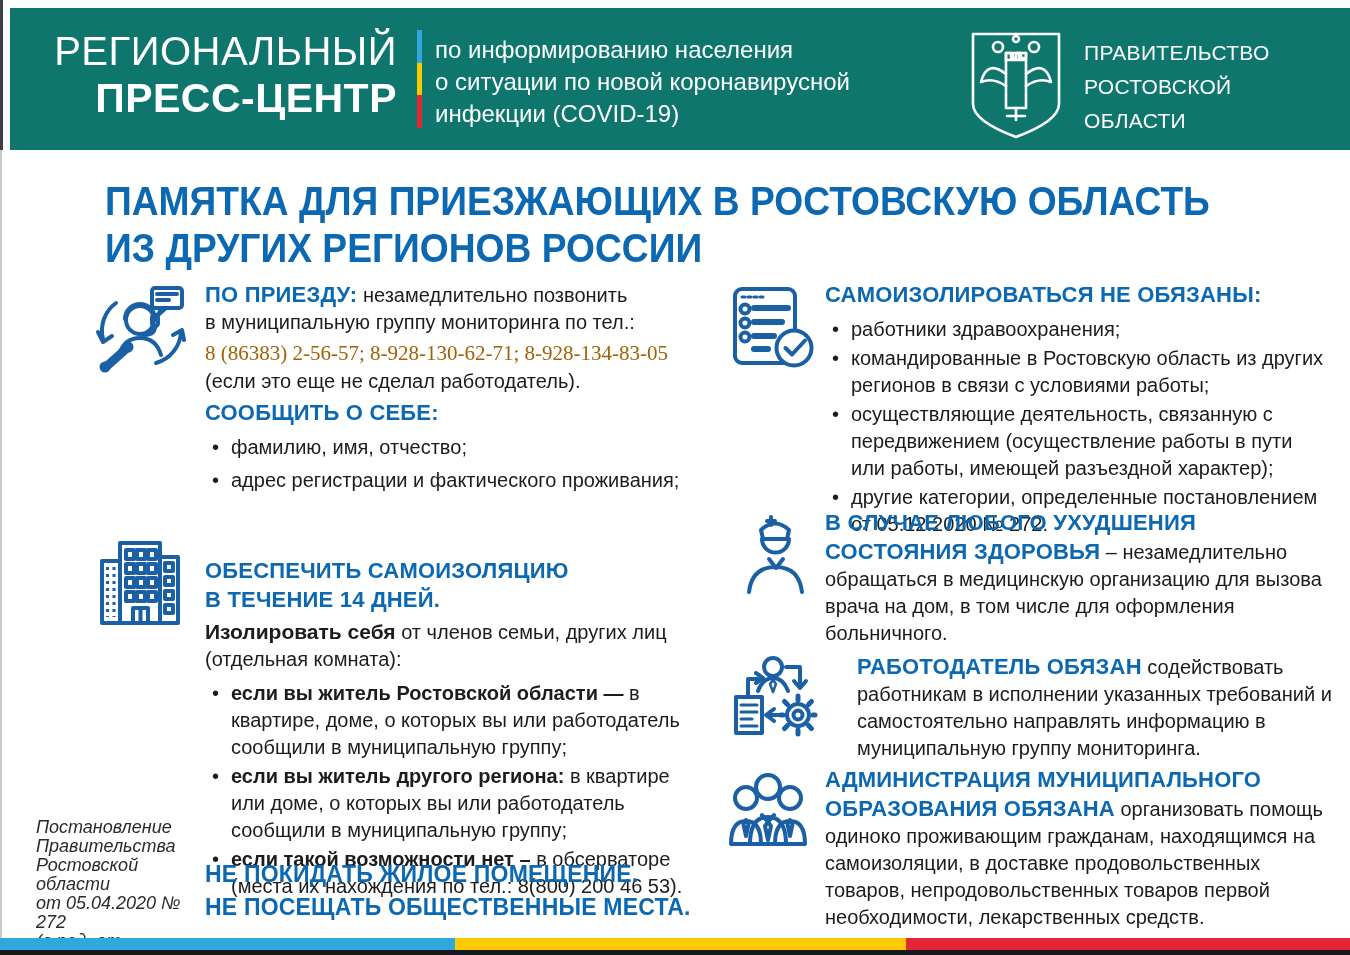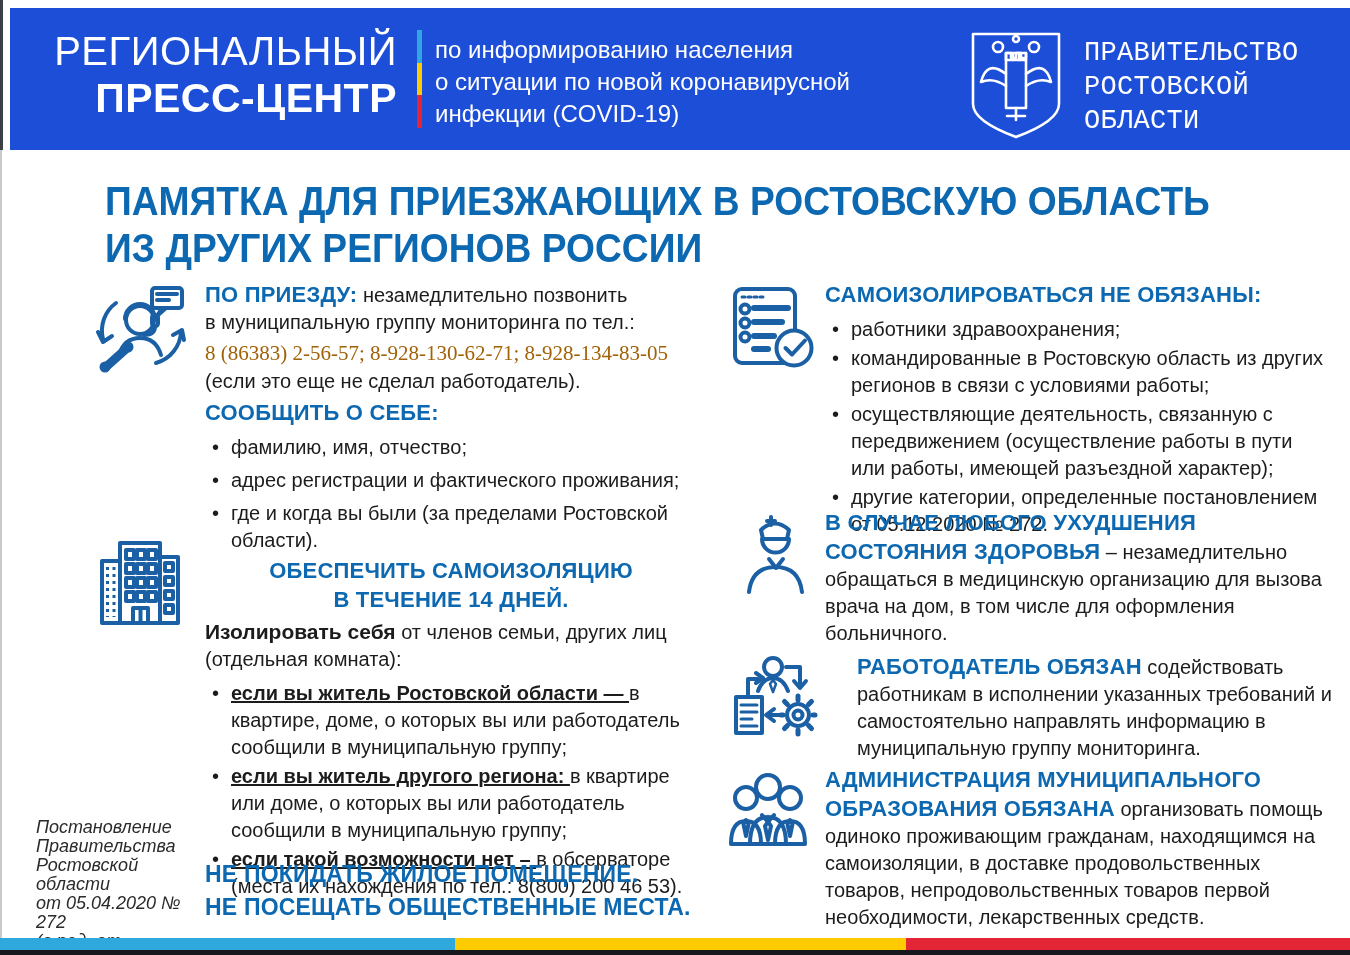--- a/index.html
+++ b/index.html
@@ -6,50 +6,50 @@
   .poster{
     position:relative;width:1350px;height:955px;background:#ffffff;
     font-family:"Liberation Sans",sans-serif;overflow:hidden;
   }
   
   .edge-left-dark{position:absolute;left:0;top:0;width:3px;height:150px;background:#3c4045;}
   .edge-left-light{position:absolute;left:0;top:150px;width:2px;height:788px;background:#c7cacd;}
   .edge-bottom{position:absolute;left:0;top:950px;width:1350px;height:5px;background:#16181d;}
 
   
-  .header{position:absolute;left:10px;top:8px;width:1340px;height:142px;background:#1d4ed8;color:#fff;}
+  .header{position:absolute;left:10px;top:8px;width:1340px;height:142px;background:#0f766e;color:#fff;}
   .brand{position:absolute;left:30px;top:20px;width:357px;text-align:right;line-height:47px;}
   .brand .l1{font-size:40px;font-weight:400;letter-spacing:.5px;}
   .brand .l2{font-size:41px;font-weight:700;letter-spacing:.5px;}
   .hdr-divider{position:absolute;left:407px;top:22px;width:5px;height:98px;display:flex;flex-direction:column;}
   .hdr-divider div{flex:1;}
   .hdr-subtitle{position:absolute;left:425px;top:26px;font-size:24px;line-height:32px;white-space:pre-line;}
   .emblem{position:absolute;left:950px;top:18px;width:112px;height:118px;}
-  .gov{position:absolute;left:1074px;top:28px;font-size:27px;line-height:34px;white-space:pre-line;letter-spacing:.3px;font-family:Liberation Mono, monospace;}
+  .gov{position:absolute;left:1074px;top:28px;font-size:21px;line-height:34px;white-space:pre-line;letter-spacing:.3px;}
 
   
   .page-title{
     position:absolute;left:105px;top:178px;width:1220px;margin:0;
     color:#0c68b0;font-size:40px;line-height:47px;font-weight:700;
     transform:scaleX(.93);transform-origin:left top;white-space:pre-line;letter-spacing:0;
   }
 
   
   .sec{position:absolute;}
   .h-blue{color:#0c68b0;font-weight:700;font-size:22px;line-height:29px;letter-spacing:.2px;}
-  .h-blue.pre{white-space:pre-line;text-align:center;}
+  .h-blue.pre{white-space:pre-line;}
   .body,.body p{font-size:20px;line-height:27px;color:#1c1c1c;}
   .body p{margin:0;}
   .pre{white-space:pre-line;}
   .phones{font-family:"Liberation Serif",serif;font-size:21px;line-height:30px;color:#a16207;margin-top:2px;}
   ul.blist{list-style:none;margin:7px 0 0;padding:0;}
   ul.blist li{position:relative;padding-left:26px;margin-bottom:6px;font-size:20px;line-height:27px;color:#1c1c1c;}
   ul.blist li::before{content:"•";position:absolute;left:7px;color:#1c1c1c;}
   ul.blist.tight li{margin-bottom:2px;}
-  ul.blist li b{font-weight:700;text-decoration:underline;}
+  ul.blist li b{font-weight:700;}
   .stay-home{color:#0c68b0;font-weight:700;font-size:23px;line-height:33px;white-space:pre-line;letter-spacing:.2px;}
   .footnote{
     position:absolute;left:36px;top:818px;width:168px;
     font-style:italic;font-size:18px;line-height:19px;color:#2b2b2b;white-space:pre-line;
   }
 
   
   .icon{position:absolute;}
   .icon svg{display:block;width:100%;height:100%;}
   .stroke{fill:none;stroke:#1b5fa4;stroke-width:4;stroke-linecap:round;stroke-linejoin:round;}
@@ -139,21 +139,20 @@
     </p>
     <div class="phones">8 (86383) 2-56-57; 8-928-130-62-71; 8-928-134-83-05</div>
     <div>(если это еще не сделал работодатель).</div>
   </div>
 
   <div class="sec body" style="left:205px;top:398px;width:488px;">
     <div class="h-blue">СООБЩИТЬ О СЕБЕ:</div>
     <ul class="blist">
       <li>фамилию, имя, отчество;</li>
       <li>адрес регистрации и фактического проживания;</li>
-      <li>где и когда вы были (за пределами Ростовской области).</li>
     </ul>
   </div>
 
   <div class="icon" style="left:90px;top:537px;width:100px;height:92px;">
     <svg viewBox="0 0 100 92">
       <g class="stroke">
         <rect x="30" y="6" width="40" height="80"></rect>
         <rect x="12" y="24" width="18" height="62"></rect>
         <rect x="70" y="20" width="18" height="66"></rect>
         <rect x="36" y="13" width="8" height="9"></rect>

